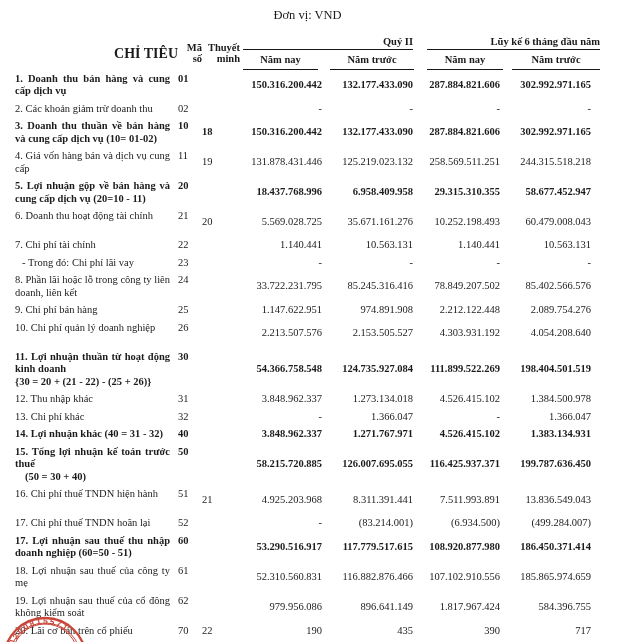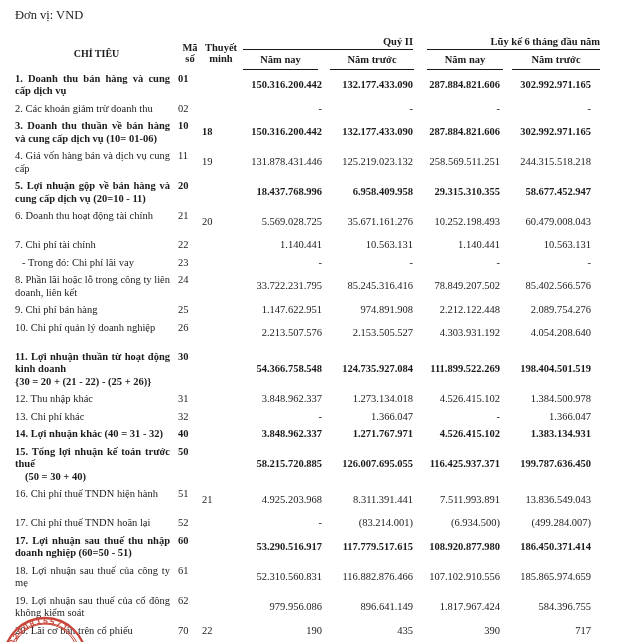--- a/index.html
+++ b/index.html
@@ -2,26 +2,26 @@
 <html><head>
 <meta charset="utf-8">
 <style>
   html,body { margin:0; padding:0; }
   body {
     width:640px; height:642px; background:#ffffff; color:#1b1b1b;
     font-family:"Liberation Serif","DejaVu Serif",serif;
     position:relative; overflow:hidden;
   }
   .page { padding:8px 0 0 15px; width:585px; }
-  .unit { text-align:left; font-size:12.5px; padding-right:0; }
+  .unit { text-align:center; font-size:12.5px; padding-right:0; }
   table.fin { border-collapse:collapse; table-layout:fixed; width:585px; margin-top:13px; }
   th, td { padding:0; font-size:10.5px; vertical-align:middle; }
   thead th { font-weight:bold; line-height:11px; }
-  th.h-item { text-align:center; vertical-align:middle; font-size:10px; }
-  th.h-code, th.h-note { text-align:center; vertical-align:middle;margin-left:44px; }
+  th.h-item { text-align:right; vertical-align:middle; font-size:14px; }
+  th.h-code, th.h-note { text-align:right; vertical-align:middle;margin-left:44px; }
   .grp { padding-bottom:2px; border-bottom:1.2px solid #191919; text-align:right; }
   .grp.q2  { margin:0 1px 0 3px; }
   .grp.ytd { margin:0 0 0 13px; }
   .sub { padding:4px 0 4px; border-bottom:1.2px solid #191919; text-align:center; }
   .sub.s1 { margin:0 6px 0 3px; }
   .sub.s2 { margin:0 0 0 6px; }
   .sub.s3 { margin:0 1px 0 13px; }
   .sub.s4 { margin:0 0 0 8px; }
   tbody td { padding:2.5px 0; line-height:12.5px; }
   td.c-label { text-align:justify; padding-right:8px; vertical-align:top;margin-left:32px; }
@@ -95,21 +95,21 @@
         <tr>
     <td class="c-label"><span class="lbl">2. Các khoản giảm trừ doanh thu</span></td>
     <td class="c-code">02</td>
     <td class="c-note"></td>
     <td class="c-num n1">-</td>
     <td class="c-num n2">-</td>
     <td class="c-num n3">-</td>
     <td class="c-num n4">-</td>
   </tr>
         <tr class="bold">
-    <td class="c-label"><span class="lbl">3. Doanh thu thuần về bán hàng và cung cấp dịch vụ (10= 01-06)</span></td>
+    <td class="c-label"><span class="lbl">3. Doanh thu thuần về bán hàng và cung cấp dịch vụ (10= 01-02)</span></td>
     <td class="c-code">10</td>
     <td class="c-note">18</td>
     <td class="c-num n1">150.316.200.442</td>
     <td class="c-num n2">132.177.433.090</td>
     <td class="c-num n3">287.884.821.606</td>
     <td class="c-num n4">302.992.971.165</td>
   </tr>
         <tr>
     <td class="c-label"><span class="lbl">4. Giá vốn hàng bán và dịch vụ cung cấp</span></td>
     <td class="c-code">11</td>

